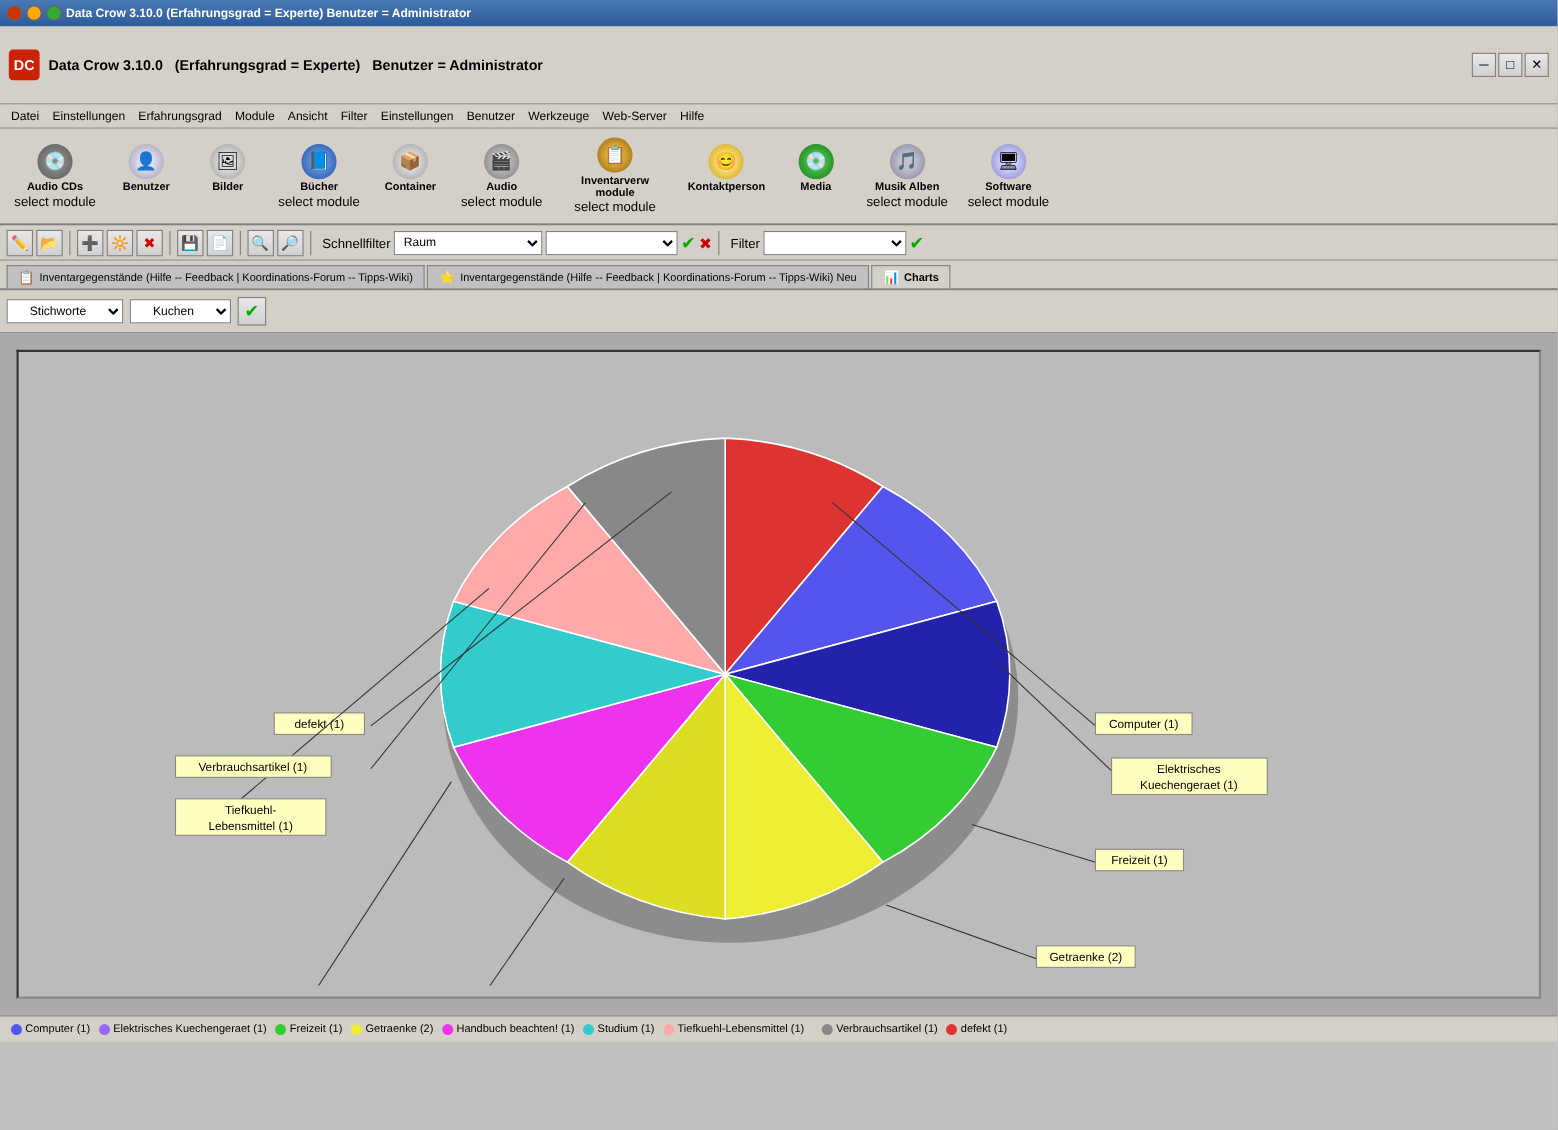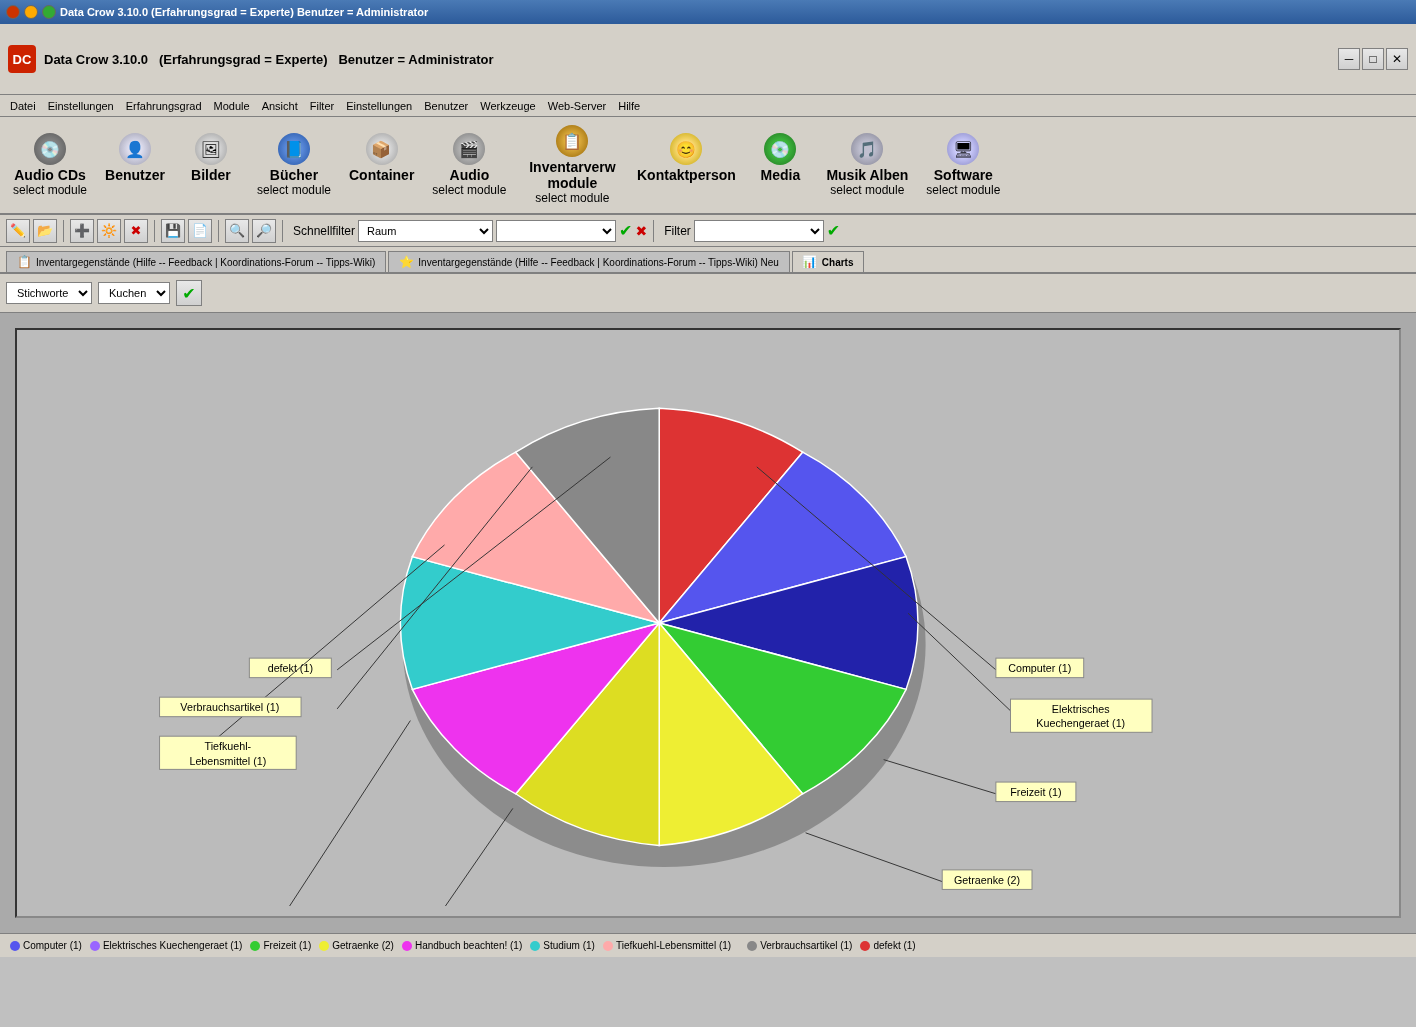--- a/index.html
+++ b/index.html
@@ -56,21 +56,21 @@
       border: 1px solid transparent;
       font-size: 10px;
       text-align: center;
     }
     .module-btn .icon-circle {
       width: 32px; height: 32px; border-radius: 50%;
       background: linear-gradient(135deg, #c0c0c0, #888);
       display: flex; align-items: center; justify-content: center;
       font-size: 16px; margin-bottom: 2px;
     }
-    .module-btn .mod-label { font-weight: bold; font-size: 14px; }
+    .module-btn .mod-label { font-weight: bold; font-size: 10px; }
     .module-btn .mod-select { color: #000; font-size: 12px; }
 
     
     .action-toolbar {
       background: #d4d0c8;
       border-bottom: 1px solid #808080;
       display: flex;
       align-items: center;
       padding: 3px 6px;
       gap: 3px;
@@ -120,21 +120,21 @@
     .chart-controls {
       background: #d4d0c8;
       padding: 6px;
       display: flex;
       align-items: center;
       gap: 6px;
       border-bottom: 1px solid #808080;
     }
     .ctrl-combo {
       height: 22px; border: 1px solid #808080;
-      background: white; padding: 0 6px; font-size: 11px;
+      background: white; padding: 0 16px; font-size: 11px;
     }
 
     
     .legend {
       background: #d4d0c8;
       border-top: 1px solid #808080;
       padding: 6px 10px;
       display: flex;
       flex-wrap: wrap;
       gap: 8px;

